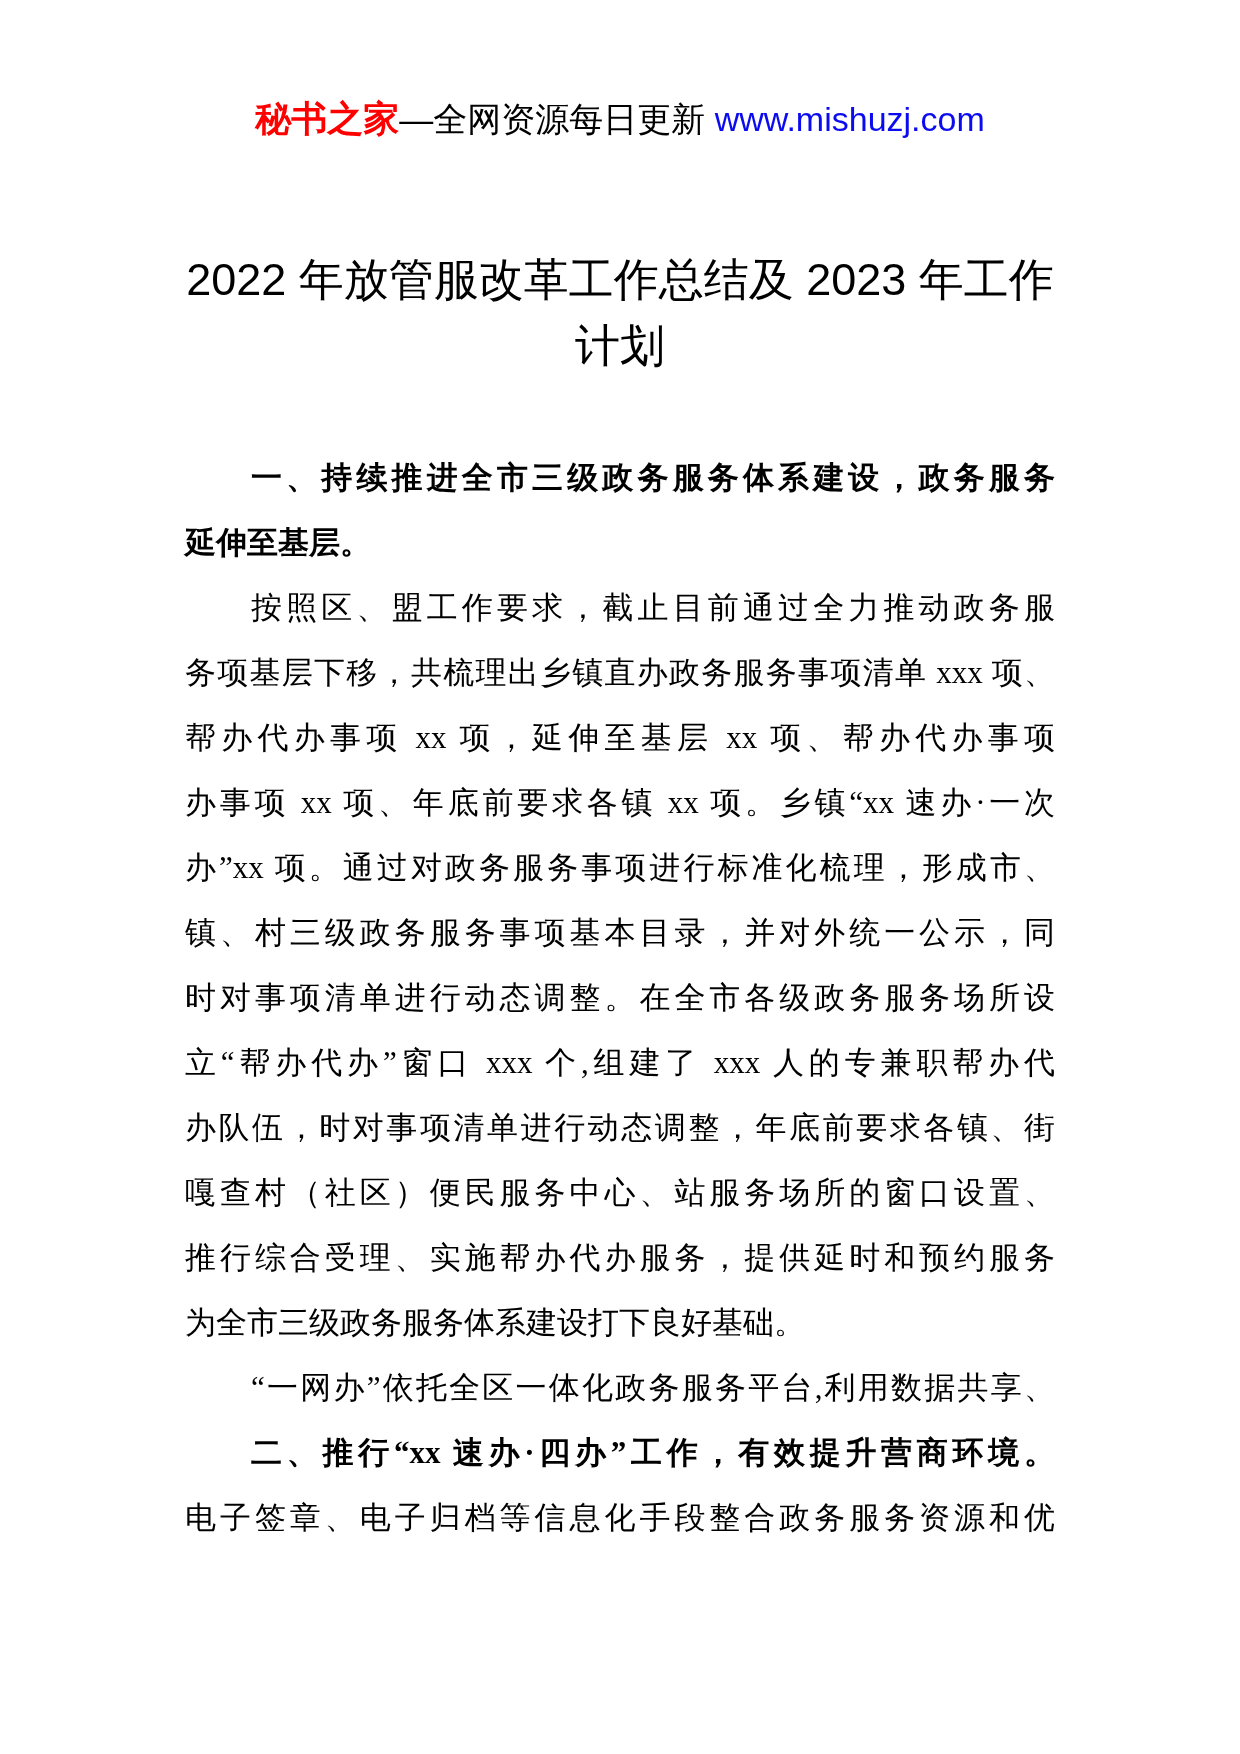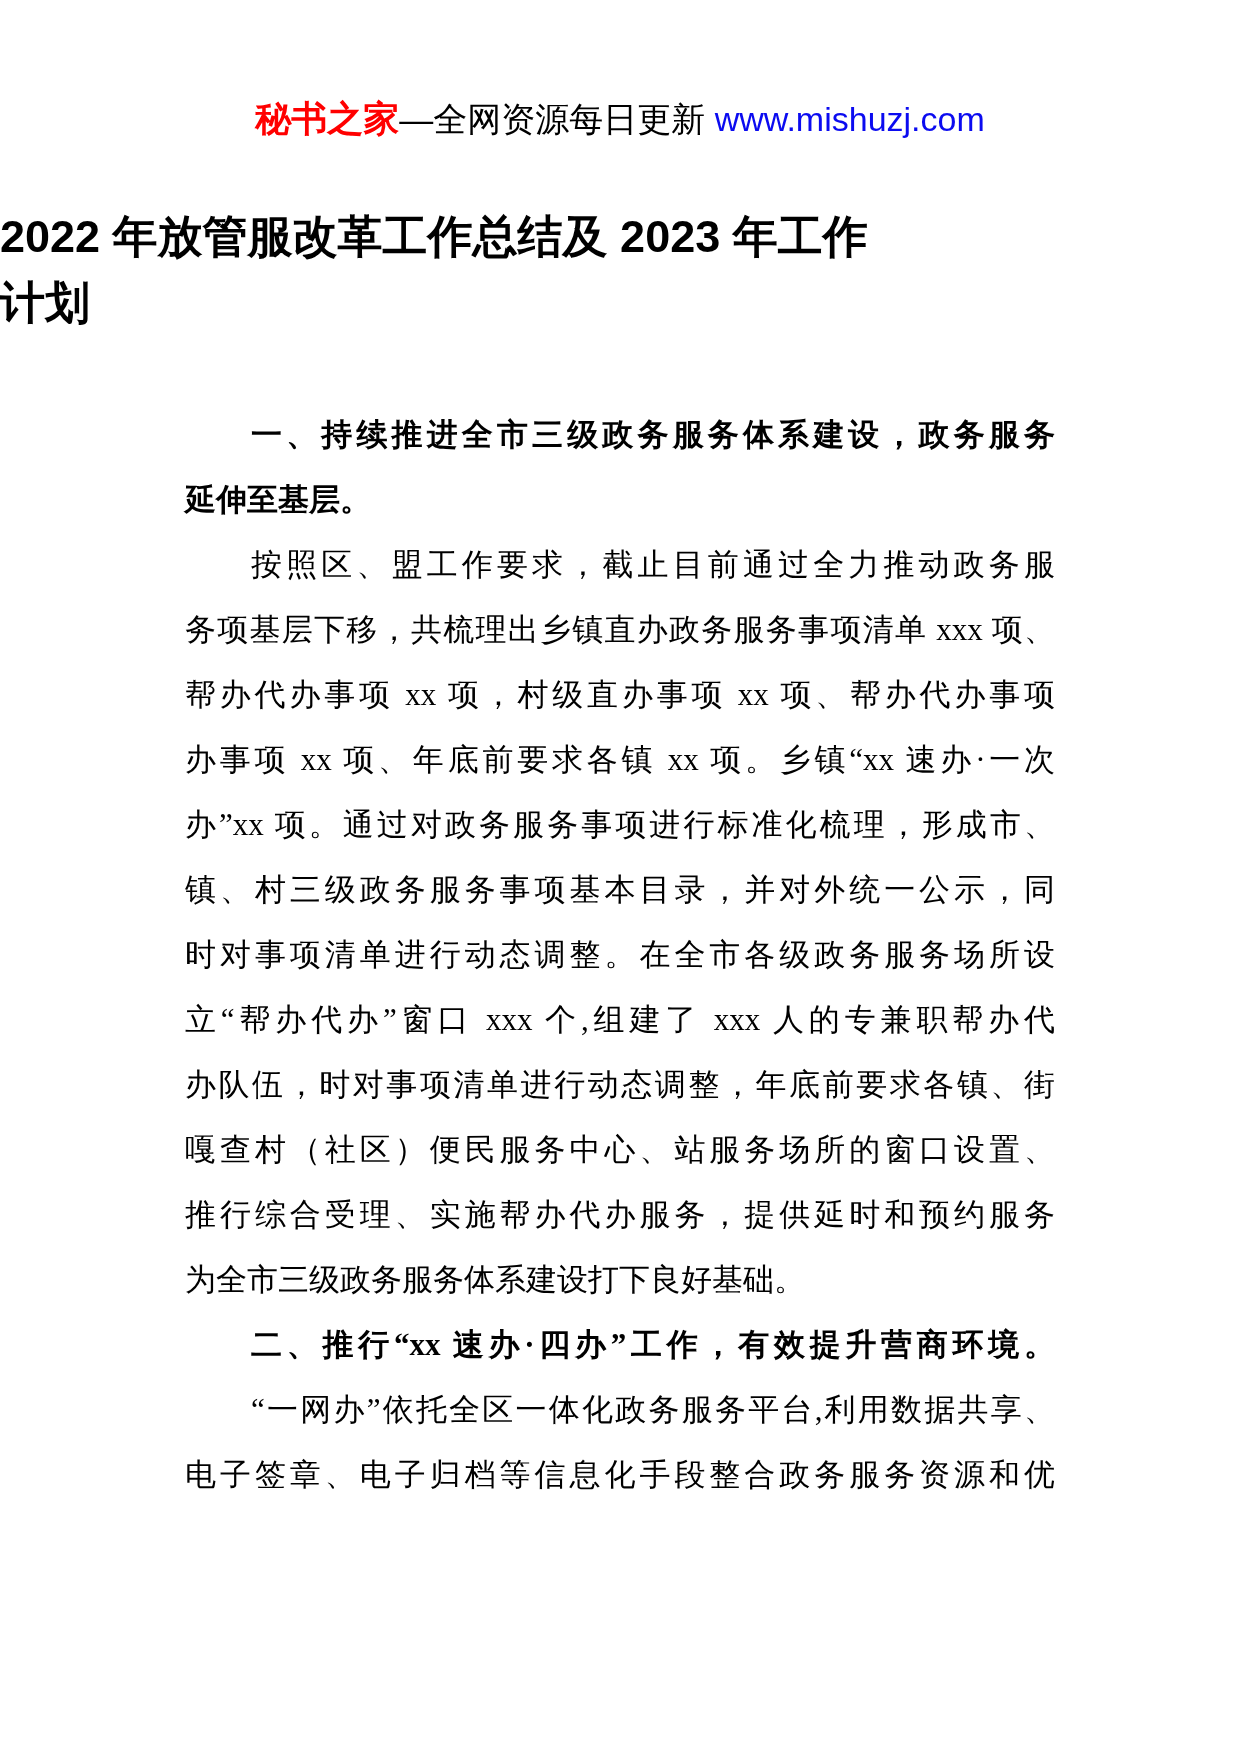--- a/index.html
+++ b/index.html
@@ -25,25 +25,25 @@
     text-align: center;
     font-size: 34px;
     line-height: 44px;
     white-space: nowrap;
   }
   .brand {
     font-weight: 700;
     font-size: 36px;
   }
   .title {
-    margin-top: 63px;
-    text-align: left;
+    margin-top: 106px;
+    text-align: center;
     font-size: 45px;
     line-height: 66px;
-    font-weight: 700;
+    font-weight: 400;
   }
   .content {
     margin: 66px 185px 0 185px;
     font-size: 31px;
     line-height: 65px;
     text-justify: inter-character;
   }
   .line {
     overflow: visible;
   }
@@ -71,28 +71,28 @@
   <div class="title">
     <div>2022 年放管服改革工作总结及 2023 年工作</div>
     <div>计划</div>
   </div>
 
   <div class="content" id="content">
       <div class="line bold indent fill">一、持续推进全市三级政务服务体系建设，政务服务</div>
       <div class="line bold">延伸至基层。</div>
       <div class="line indent fill">按照区、盟工作要求，截止目前通过全力推动政务服</div>
       <div class="line fill">务项基层下移，共梳理出乡镇直办政务服务事项清单 xxx 项、</div>
-      <div class="line fill">帮办代办事项 xx 项，村级直办事项 xx 项、帮办代办事项</div>
+      <div class="line fill">帮办代办事项 xx 项，延伸至基层 xx 项、帮办代办事项</div>
       <div class="line fill">办事项 xx 项、年底前要求各镇 xx 项。乡镇“xx 速办·一次</div>
       <div class="line fill">办”xx 项。通过对政务服务事项进行标准化梳理，形成市、</div>
       <div class="line fill">镇、村三级政务服务事项基本目录，并对外统一公示，同</div>
       <div class="line fill">时对事项清单进行动态调整。在全市各级政务服务场所设</div>
       <div class="line fill">立“帮办代办”窗口 xxx 个,组建了 xxx 人的专兼职帮办代</div>
       <div class="line fill">办队伍，时对事项清单进行动态调整，年底前要求各镇、街</div>
       <div class="line fill">嘎查村（社区）便民服务中心、站服务场所的窗口设置、</div>
       <div class="line fill">推行综合受理、实施帮办代办服务，提供延时和预约服务</div>
       <div class="line">为全市三级政务服务体系建设打下良好基础。</div>
+      <div class="line indent fill">“一网办”依托全区一体化政务服务平台,利用数据共享、</div>
       <div class="line bold indent fill">二、推行“xx 速办·四办”工作，有效提升营商环境。</div>
-      <div class="line indent fill">“一网办”依托全区一体化政务服务平台,利用数据共享、</div>
       <div class="line fill">电子签章、电子归档等信息化手段整合政务服务资源和优</div>
     </div>
 
 </div>
 
 </body></html>

